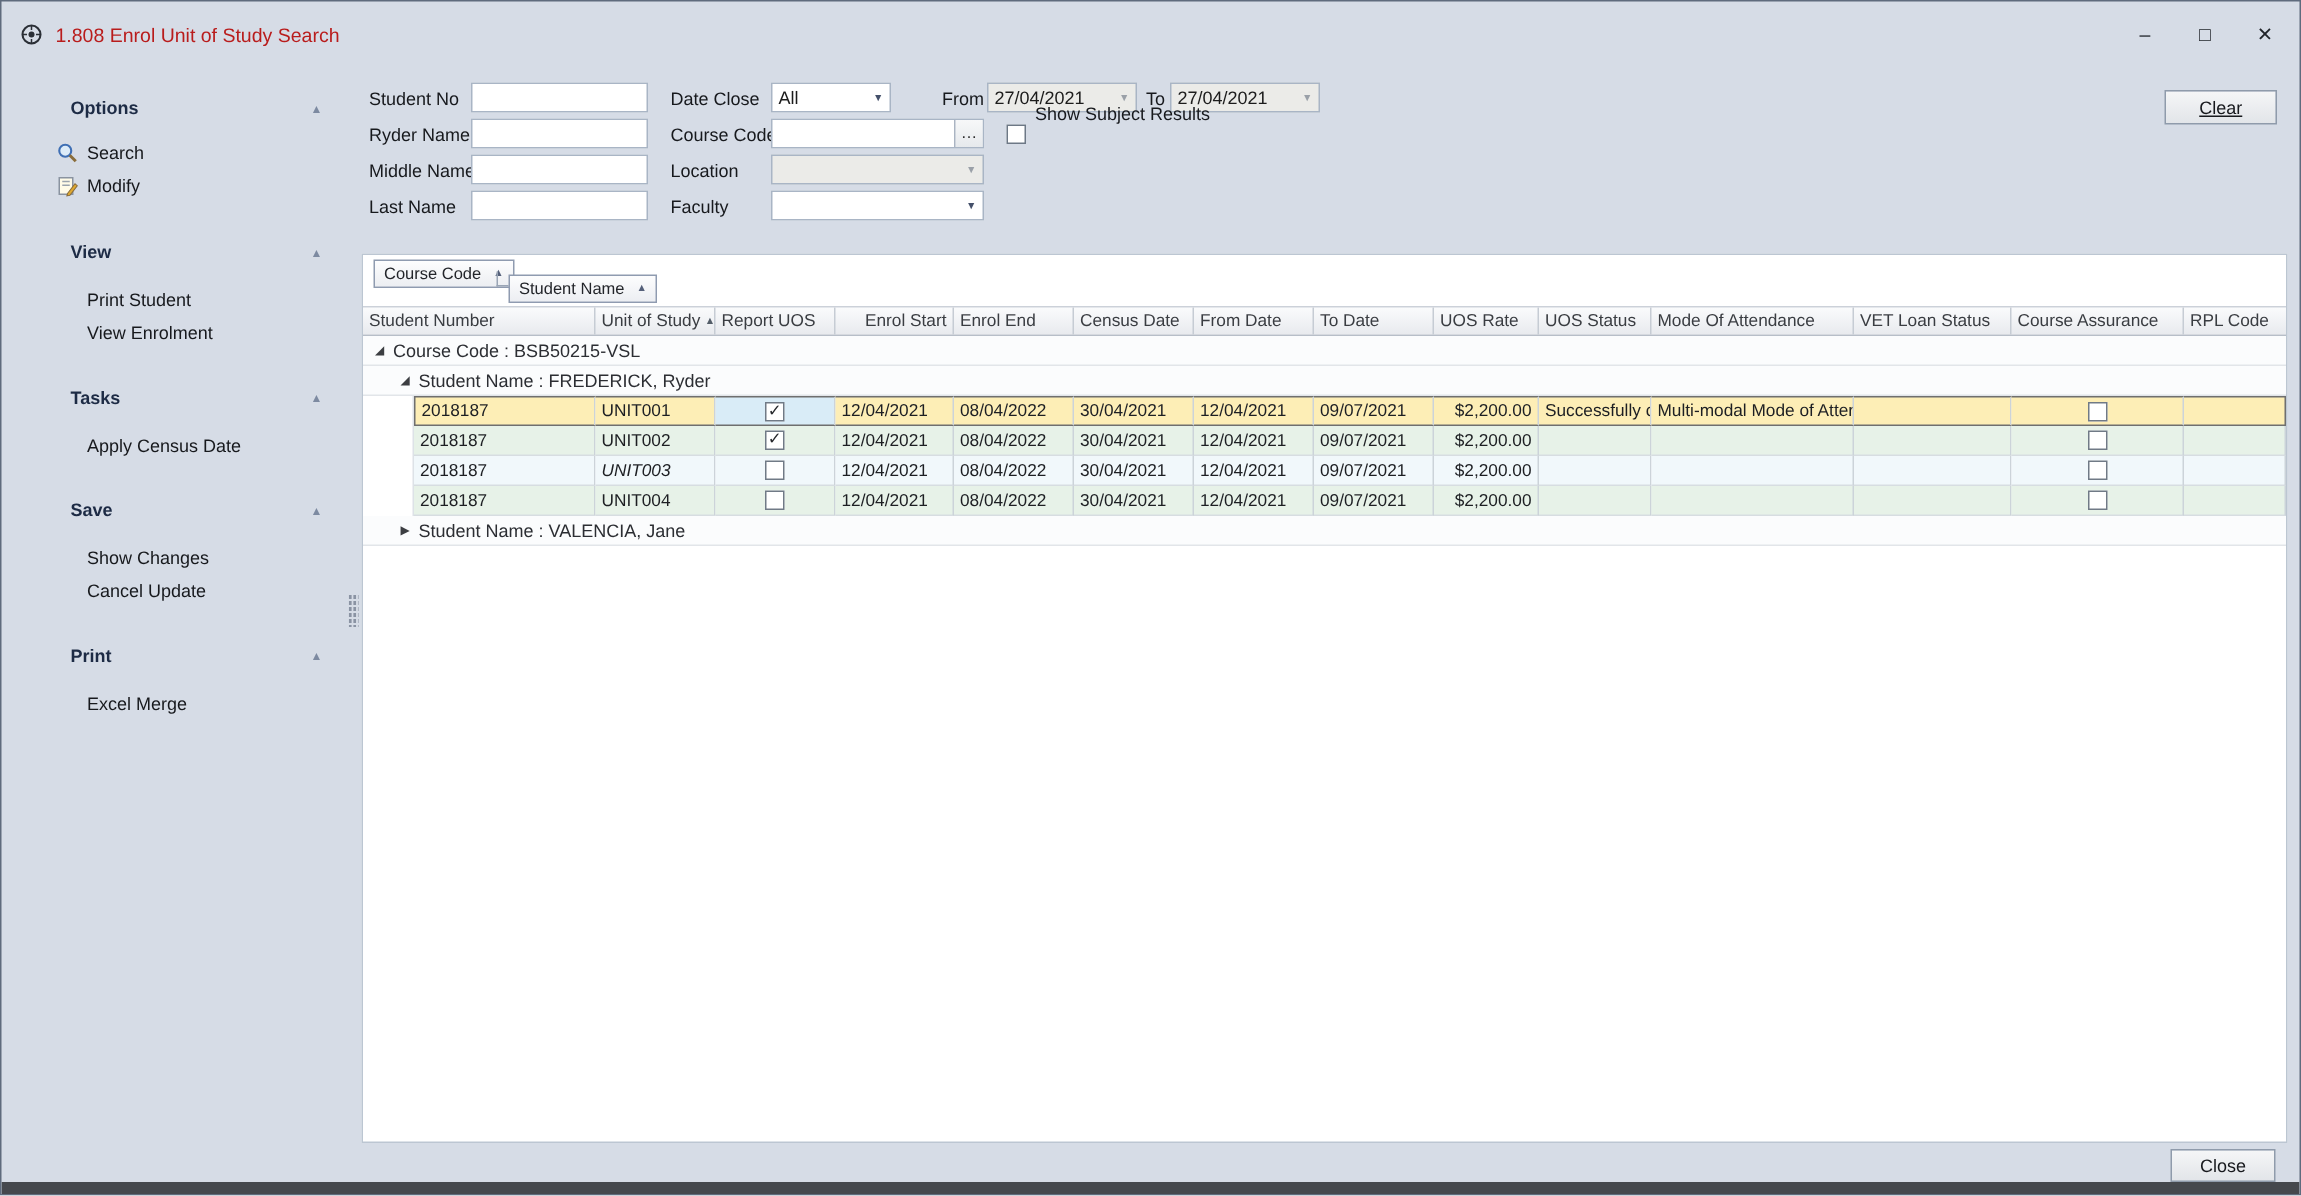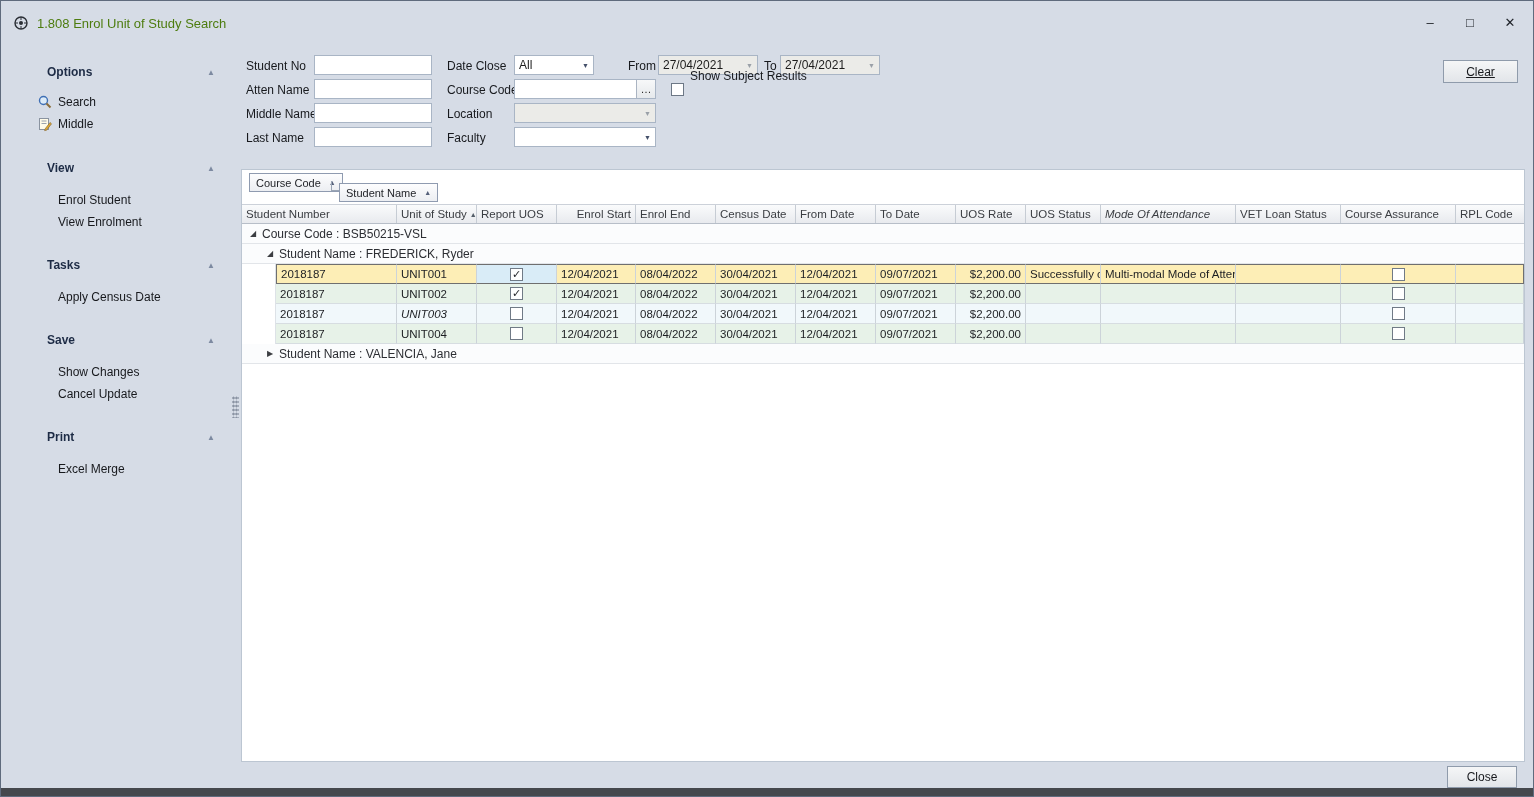--- a/index.html
+++ b/index.html
@@ -4,21 +4,21 @@
 <style>
   * { box-sizing: border-box; margin: 0; padding: 0; }
   html,body { width:1534px; height:797px; overflow:hidden; }
   body { font-family:"Liberation Sans", sans-serif; font-size:12px; color:#1c1c1c; }
 
   .window { position:relative; width:1534px; height:797px; background:#d6dce6; border:1px solid #5f6b7d; overflow:hidden; }
 
   
   .titlebar { position:absolute; top:0; left:0; right:0; height:44px; display:flex; align-items:center; padding-left:12px; }
   .app-icon { width:16px; height:16px; margin-right:8px; display:inline-flex; }
-  .title { font-size:13px; color:#4d7c0f; }
+  .title { font-size:13px; color:#b91c1c; }
   .win-controls { position:absolute; right:12px; top:10px; display:flex; gap:18px; }
   .wbtn { width:22px; height:22px; display:flex; align-items:center; justify-content:center; font-size:13px; color:#20242a; cursor:default; }
 
   
   .sidebar { position:absolute; left:0; top:44px; width:238px; bottom:8px; }
   .sec-h { position:absolute; left:46px; width:168px; height:18px; font-weight:bold; color:#1d2b45; font-size:12px; display:flex; justify-content:space-between; align-items:center; }
   .sec-h .carr { font-size:8px; color:#7d8aa1; font-weight:normal; }
   .side-item { position:absolute; left:57px; height:18px; font-size:12px; color:#17191d; white-space:nowrap; display:flex; align-items:center; }
   .side-item.icon-item { left:36px; }
   .side-item .micon { width:16px; height:16px; margin-right:5px; display:inline-flex; }
@@ -109,29 +109,29 @@
     </div>
     <div class="side-item icon-item" style="top:70px">
       <span class="micon">
         <svg viewBox="0 0 16 16" width="16" height="16">
             <rect x="2.5" y="2.5" width="9" height="11" fill="#fffbe8" stroke="#8a93a0" stroke-width="1"></rect>
             <line x1="4.5" y1="5" x2="9.5" y2="5" stroke="#9aa3ae" stroke-width="1"></line>
             <line x1="4.5" y1="7.5" x2="9.5" y2="7.5" stroke="#9aa3ae" stroke-width="1"></line>
             <path d="M8 13 L13 6.5 L14.5 7.8 L9.6 14.2 L7.6 14.6 Z" fill="#e0a92f" stroke="#8a6d3b" stroke-width="0.7"></path>
           </svg>
       </span>
-      <span>Middle</span>
+      <span>Modify</span>
     </div>
 
     <div class="sec-h" style="top:114px">
       <span>View</span>
       <span class="carr">▲</span>
     </div>
     <div class="side-item" style="top:146px">
-      <span>Enrol Student</span>
+      <span>Print Student</span>
     </div>
     <div class="side-item" style="top:168px">
       <span>View Enrolment</span>
     </div>
 
     <div class="sec-h" style="top:211px">
       <span>Tasks</span>
       <span class="carr">▲</span>
     </div>
     <div class="side-item" style="top:243px">
@@ -155,21 +155,21 @@
     </div>
     <div class="side-item" style="top:415px">
       <span>Excel Merge</span>
     </div>
   </div>
 
   <div class="splitter"></div>
 
   <span class="flabel" style="left:245px; top:58px">Student No</span>
   <input class="txt" style="left: 313px; top: 54px; width: 118px;" value="">
-  <span class="flabel" style="left:245px; top:82px">Atten Name</span>
+  <span class="flabel" style="left:245px; top:82px">Ryder Name</span>
   <input class="txt" style="left: 313px; top: 78px; width: 118px;" value="">
   <span class="flabel" style="left:245px; top:106px">Middle Name</span>
   <input class="txt" style="left: 313px; top: 102px; width: 118px;" value="">
   <span class="flabel" style="left:245px; top:130px">Last Name</span>
   <input class="txt" style="left: 313px; top: 126px; width: 118px;" value="">
 
   <span class="flabel" style="left:446px; top:58px">Date Close</span>
   <div class="combo" style="left:513px; top:54px; width:80px">
     <span class="ctext">All</span>
     <span class="arr">▼</span>
@@ -243,21 +243,21 @@
         </div>
         <div class="hcell" style="width: 80px;">
           <span class="hlabel">To Date</span>
         </div>
         <div class="hcell" style="width: 70px;">
           <span class="hlabel">UOS Rate</span>
         </div>
         <div class="hcell" style="width: 75px;">
           <span class="hlabel">UOS Status</span>
         </div>
-        <div class="hcell" style="width: 135px; font-style: italic;">
+        <div class="hcell" style="width: 135px;">
           <span class="hlabel">Mode Of Attendance</span>
         </div>
         <div class="hcell" style="width: 105px;">
           <span class="hlabel">VET Loan Status</span>
         </div>
         <div class="hcell" style="width: 115px;">
           <span class="hlabel">Course Assurance</span>
         </div>
         <div class="hcell" style="width: 64px;">
           <span class="hlabel">RPL Code</span>

